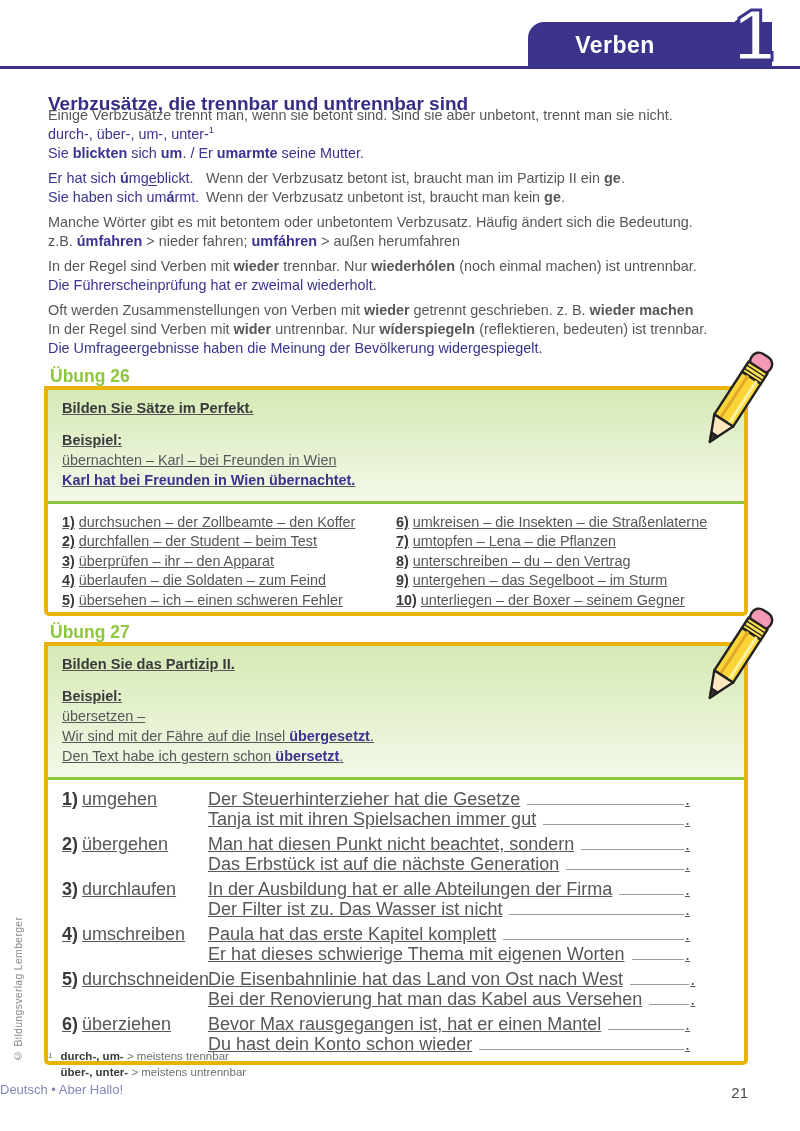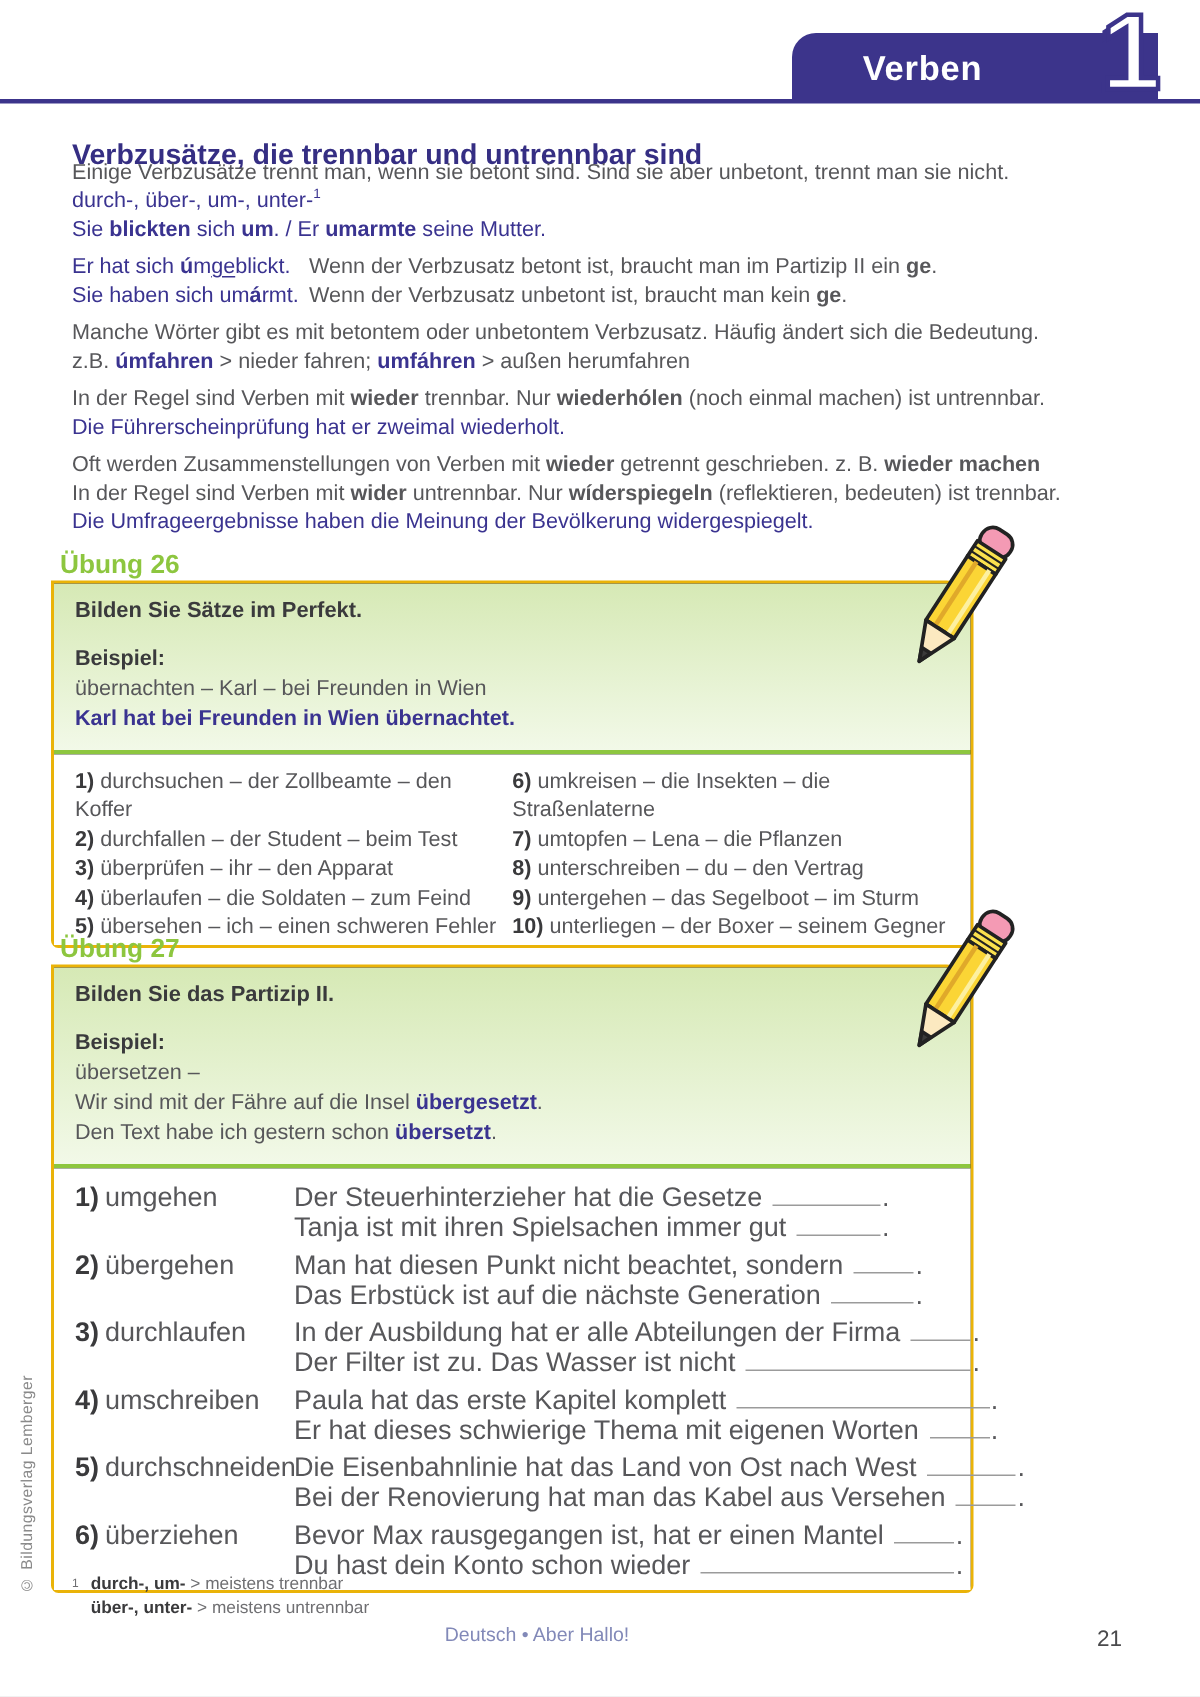--- a/index.html
+++ b/index.html
@@ -21,27 +21,27 @@
   .intro-group{margin-bottom:6px;}
   .intro-row{display:flex;}
   .intro-left{width:158px;flex:none;}
   .intro-right{flex:1;}
   .sg{color:#57575a;}
   .sc{color:#3a3390;}
   .sb{font-weight:bold;}
   .su{text-decoration:underline;text-underline-offset:2px;}
   .ssup{vertical-align:super;font-size:9px;line-height:0;}
   
-  .exercise{position:absolute;left:34px;width:615px;}
+  .exercise{position:absolute;left:44px;width:704px;}
   .ex26{top:364px;}
   .ex27{top:620px;}
   .ubung-h{display:inline-block;position:relative;z-index:2;margin:0 0 -4px 6px;
         color:#8dc63f;font-size:17.5px;font-weight:bold;line-height:24px;}
-  .gbox{position:relative;border:2px solid #eab308;border-radius:0 18px 5px 5px;
-        background:#404040;}
+  .gbox{position:relative;border:4px solid #eab308;border-radius:0 18px 5px 5px;
+        background:#ef4444;text-decoration:underline;}
   .gbox-head{background:linear-gradient(#d6e9b5,#f2f9e8);padding:9px 14px 11px;
         border-bottom:3px solid #8dc63f;border-radius:0 15px 0 0;}
   .gbox-body{padding:9px 14px 2px;background:#fff;}
   .instruction{font-size:14.6px;font-weight:bold;color:#3a3a3c;line-height:19px;margin-bottom:12px;}
   .bsp{display:flex;font-size:14.4px;line-height:20px;flex-direction:column;}
   .bsp-label{width:64px;flex:none;font-weight:bold;color:#3a3a3c;}
   .bsp-verb{width:88px;flex:none;color:#57575a;}
   .bsp-content{flex:1;}
   
   .cols{display:flex;font-size:14.4px;line-height:19.4px;}
@@ -58,21 +58,21 @@
   .blank{flex:1;min-width:40px;border-bottom:1px solid #9b9b9b;margin:0 1px 4px 7px;}
   
   .pencil{position:absolute;top:-46px;right:-16px;width:46px;height:112px;
         transform:rotate(33deg);z-index:3;}
   
   .footnote{position:absolute;top:1048px;left:48px;font-size:11.5px;line-height:16px;color:#6f6f72;}
   .footnote .fn-marker{vertical-align:super;font-size:8px;margin-right:8px;color:#6f6f72;}
   .fn-lines{display:inline-block;vertical-align:top;}
   .fn-lines .sg{color:#6f6f72;margin-top:28px;}
   .fn-lines .sb{color:#3a3a3c;}
-  .brand{position:absolute;top:1082px;left:0;width:716px;text-align:center;
+  .brand{position:absolute;top:1082px;left:0;width:716px;
         font-size:13px;color:#8289b8;}
   .page-number{position:absolute;top:1084px;right:52px;font-size:15px;color:#4a4a4c;}
   .copyright{position:absolute;left:12px;top:880px;height:182px;
         writing-mode:vertical-rl;transform:rotate(180deg);
         font-size:10.5px;color:#8a8a8a;letter-spacing:.3px;}
 </style>
 </head>
 <body>
 
 <div class="page">

